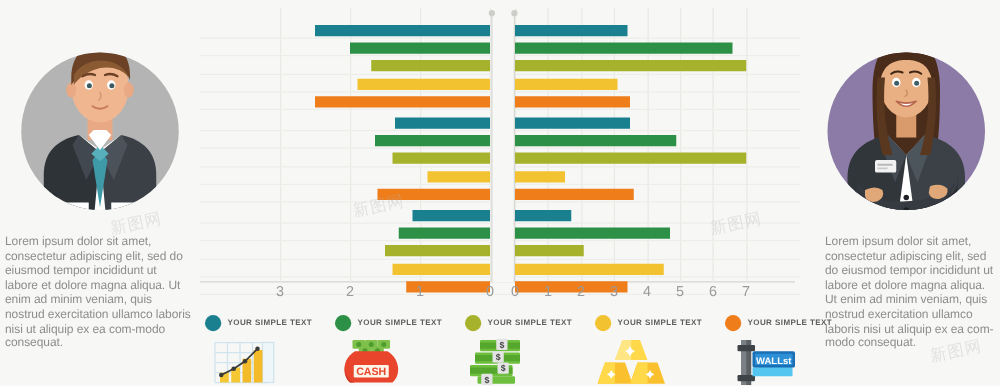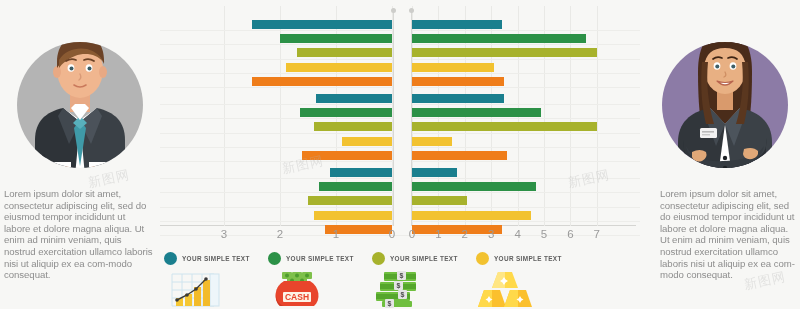--- a/index.html
+++ b/index.html
@@ -480,19 +480,35 @@
       <path d="M6 20 L14 20 L14 37 L0 37 Z" fill="#ffd94a"></path>
       <path d="M32 20 L48 20 L54 37 L26 37 Z" fill="#fbc02d"></path>
       <path d="M32 20 L40 20 L40 37 L26 37 Z" fill="#ffd94a"></path>
       <g fill="#ffffff">
         <path d="M26 7 l1.6 2.6 L30 11 l-2.4 1.4 L26 15 l-1.6-2.6 L22 11 l2.4-1.4 Z"></path>
         <path d="M11 26 l1.3 2.2 2.2 1.3 -2.2 1.3 -1.3 2.2 -1.3-2.2 -2.2-1.3 2.2-1.3 Z"></path>
         <path d="M42 26 l1.3 2.2 2.2 1.3 -2.2 1.3 -1.3 2.2 -1.3-2.2 -2.2-1.3 2.2-1.3 Z"></path>
       </g>
     </svg></div>
       </div>
+      <div class="legend-item" style="left: 420px;">
+        <div class="legend-head">
+          <span class="legend-dot" style="background: rgb(239, 125, 26);"></span>
+          <span class="legend-label">YOUR SIMPLE TEXT</span>
+        </div>
+        <div class="legend-icon"><svg viewBox="0 0 58 38" width="58" height="38">
+    <rect x="11" y="2" width="8" height="36" fill="#5b6065"></rect>
+    <rect x="11" y="2" width="4" height="36" fill="#7a8086"></rect>
+    <rect x="8" y="6" width="14" height="5" rx="1" fill="#3e4348"></rect>
+    <rect x="8" y="30" width="14" height="5" rx="1" fill="#3e4348"></rect>
+    <path d="M20 24 L52 22 L52 31 L20 31 Z" fill="#55c6f0"></path>
+    <rect x="20" y="11" width="34" height="13" rx="1.5" fill="#1a6fb5"></rect>
+    <rect x="22" y="13" width="30" height="9" rx="1" fill="#2d8fd6"></rect>
+    <text x="37" y="21" text-anchor="middle" font-family="Liberation Sans, sans-serif" font-size="7.6" font-weight="bold" fill="#ffffff">WALLst</text>
+  </svg></div>
+      </div>
     </div>
 </div>
 
 <div class="wm" style="left:88px;  top:170px; transform:rotate(-12deg);">新图网</div>
 <div class="wm" style="left:282px; top:156px; transform:rotate(-12deg);">新图网</div>
 <div class="wm" style="left:568px; top:170px; transform:rotate(-12deg);">新图网</div>
 <div class="wm" style="left:744px; top:272px; transform:rotate(-12deg);">新图网</div>
 
 </body></html>

